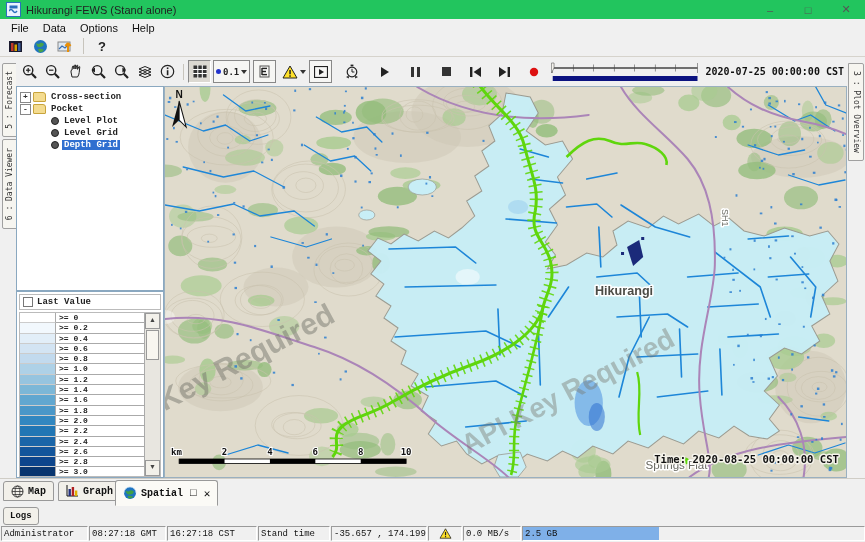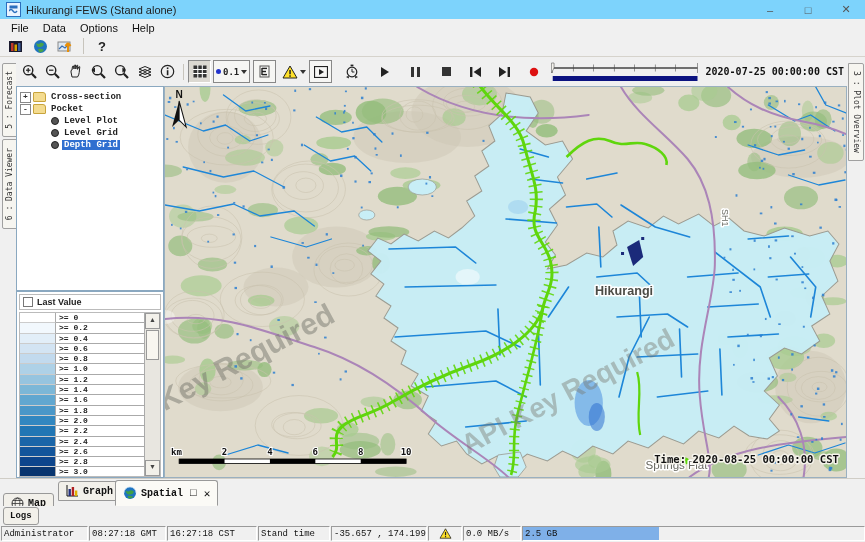--- a/index.html
+++ b/index.html
@@ -1,21 +1,21 @@
 <!DOCTYPE html>
 <html><head>
 <meta charset="utf-8">
 <style>
   html,body{margin:0;padding:0;}
   body{width:865px;height:542px;position:relative;background:#f0f0f0;
        font-family:"Liberation Sans",sans-serif;font-size:11px;color:#111;
        overflow:hidden;-webkit-font-smoothing:antialiased;}
   .abs{position:absolute;}
   
-  #titlebar{left:0;top:0;width:865px;height:19px;background:#7dd3fc;border-bottom:1px solid #e2e2e2;
+  #titlebar{left:0;top:0;width:865px;height:19px;background:#22c55e;border-bottom:1px solid #e2e2e2;
             display:flex;align-items:center;}
   #appicon{width:13px;height:13px;margin:0 5px 0 6px;border:1px solid #2c6fbd;background:#eaf3ff;
            display:flex;align-items:center;justify-content:center;}
   #title-text{font-size:11px;color:#222;}
   #wincontrols{margin-left:auto;display:flex;height:100%;}
   .winbtn{width:38px;height:100%;display:flex;align-items:center;justify-content:center;
           color:#555;font-size:11px;cursor:default;}
   
   #menubar{left:0;top:19px;width:865px;height:17px;background:#f0f0f0;display:flex;align-items:center;padding-left:4px;box-sizing:border-box;}
   .menu-item{padding:1px 7px;color:#111;}
@@ -58,37 +58,37 @@
   .tree-row.lvl1{padding-left:14px;}
   .tree-row .ticon{flex:none;margin-right:3px;}
   .tree-row.folder .ticon{width:11px;height:8px;background:#f4dc90;border:1px solid #c8a43c;border-radius:1px 3px 1px 1px;}
   .tree-row.dot .ticon{width:6px;height:6px;border-radius:50%;background:#555;border:1px solid #222;margin-left:4px;}
   .tree-row .tlabel{padding:0 2px;}
   .tree-row.selected .tlabel{background:#2f6fd0;color:#fff;}
   
   #legendpanel{left:16px;top:291px;width:148px;height:187px;background:#fff;border:1px solid #8aa8c0;box-sizing:border-box;padding:2px;}
   #legend-head{display:flex;align-items:center;height:14px;border:1px solid #bbb;margin-bottom:2px;padding-left:3px;gap:4px;}
   #legend-check{width:8px;height:8px;border:1px solid #777;background:#fff;flex:none;}
-  #legend-title{font-family:Liberation Sans, sans-serif;font-size:9px;font-weight:700;color:#222;}
+  #legend-title{font-family:Liberation Mono, monospace;font-size:9px;font-weight:700;color:#222;}
   #legend-body{display:flex;height:163px;border:1px solid #bbb;overflow:hidden;}
   #legend-rows{flex:1;overflow:hidden;}
   .leg-row{display:flex;height:10.3px;box-sizing:border-box;}
   .leg-swatch{width:36px;border-right:1px solid #aaa;border-bottom:1px solid #ccc;box-sizing:border-box;flex:none;}
   .leg-label{flex:1;border-bottom:1px solid #aaa;font-family:"Liberation Mono",monospace;font-size:8px;
              font-weight:700;color:#222;padding-left:3px;line-height:9px;box-sizing:border-box;}
   #legend-scroll{width:15px;background:#e8e6e0;border-left:1px solid #aaa;display:flex;flex-direction:column;flex:none;}
   .scr-btn{height:14px;border:1px solid #999;background:#f2f0ea;font-size:7px;text-align:center;line-height:12px;color:#444;}
   #scr-thumb{height:28px;margin:1px;border:1px solid #999;background:#f8f6f0;}
   
   #mappanel{left:164px;top:86px;width:683px;height:392px;background:#e0dbcc;overflow:hidden;border:1px solid #9ab0c0;box-sizing:border-box;}
   
   #tabbar{left:0;top:478px;width:865px;height:28px;background:#f0f0f0;border-top:1px solid #d0cdc6;}
   .btab{position:absolute;display:flex;align-items:center;gap:4px;background:#f2f0ea;border:1px solid #999;
         border-radius:3px 3px 0 0;padding:0 7px;font-size:10px;font-family:"Liberation Mono",monospace;font-weight:700;}
-  #tab-map{left:3px;top:14px;height:18px;}
+  #tab-map{left:3px;top:2px;height:18px;}
   #tab-graph{left:58px;top:2px;height:18px;}
   #tab-spatial{left:115px;top:1px;height:24px;background:#fbfaf6;border-bottom:1px solid #fbfaf6;}
   .tab-ctl{font-size:11px;font-weight:700;color:#111;margin-left:3px;}
   #logsrow{left:0;top:506px;width:865px;height:19px;background:#f0f0f0;}
   #logsbtn{position:absolute;left:3px;top:1px;height:16px;display:flex;align-items:center;background:#f2f0ea;
            border:1px solid #999;border-radius:3px;padding:0 6px;font-size:9px;font-family:"Liberation Mono",monospace;font-weight:700;}
   
   #statusbar{left:0;top:525px;width:865px;height:17px;display:flex;background:#f0f0f0;box-sizing:border-box;}
   .scell{border:1px solid;border-color:#9a9a9a #ffffff #ffffff #9a9a9a;margin:1px 0 1px 1px;display:flex;align-items:center;
          padding:0 2px;font-family:"Liberation Mono",monospace;font-size:9px;color:#111;white-space:nowrap;overflow:hidden;box-sizing:border-box;}

